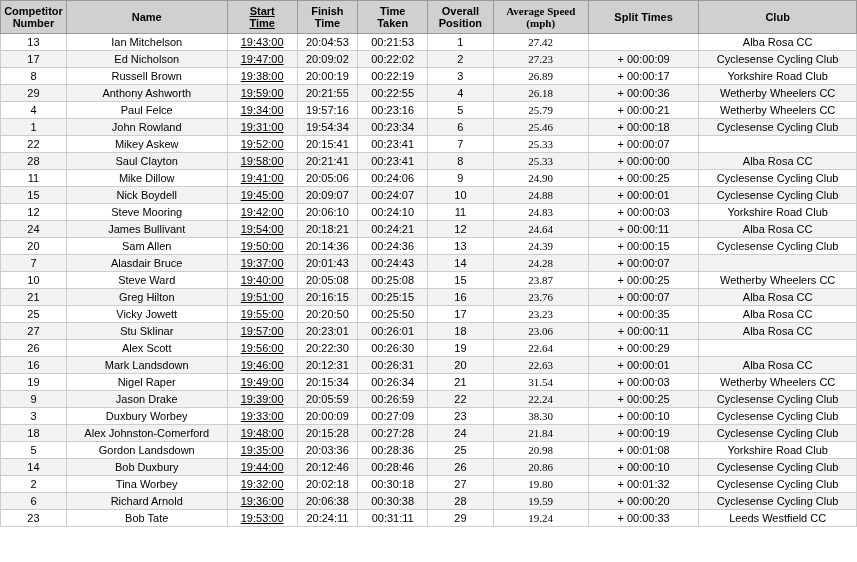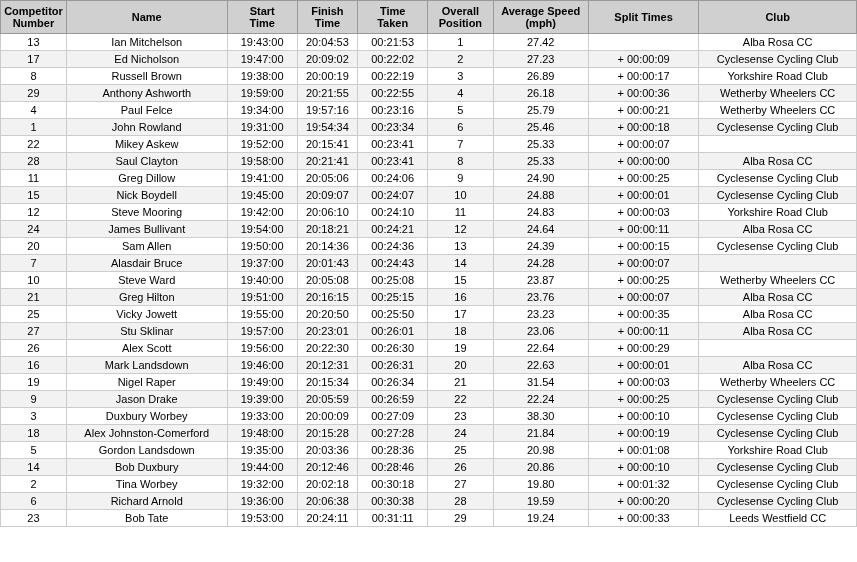--- a/index.html
+++ b/index.html
@@ -30,25 +30,25 @@
       font-size: 11px;
     }
     tr:nth-child(even) td {
       background: #f2f2f2;
     }
     tr:nth-child(odd) td {
       background: #ffffff;
     }
     .col-num { width: 60px; }
     .col-name { width: 160px; }
-    .col-start { width: 70px; }
+    .col-start { width: 70px; text-decoration: underline; }
     .col-finish { width: 60px; }
     .col-time { width: 70px; }
     .col-pos { width: 65px; }
-    .col-speed { width: 95px; }
+    .col-speed { width: 95px; font-family: Liberation Serif, serif; }
     .col-split { width: 110px; }
     .col-club { width: 157px; }
   </style>
 </head>
 <body>
 
 <table>
   <thead id="table-header">
       <tr>
         <th class="col-num">Competitor<br>Number</th>
@@ -146,21 +146,21 @@
         <td class="col-start">19:58:00</td>
         <td class="col-finish">20:21:41</td>
         <td class="col-time">00:23:41</td>
         <td class="col-pos">8</td>
         <td class="col-speed">25.33</td>
         <td class="col-split">+ 00:00:00</td>
         <td class="col-club">Alba Rosa CC</td>
       </tr>
       <tr>
         <td class="col-num">11</td>
-        <td class="col-name">Greg Dillow</td>
+        <td class="col-name">Mike Dillow</td>
         <td class="col-start">19:41:00</td>
         <td class="col-finish">20:05:06</td>
         <td class="col-time">00:24:06</td>
         <td class="col-pos">9</td>
         <td class="col-speed">24.90</td>
         <td class="col-split">+ 00:00:25</td>
         <td class="col-club">Cyclesense Cycling Club</td>
       </tr>
       <tr>
         <td class="col-num">15</td>

